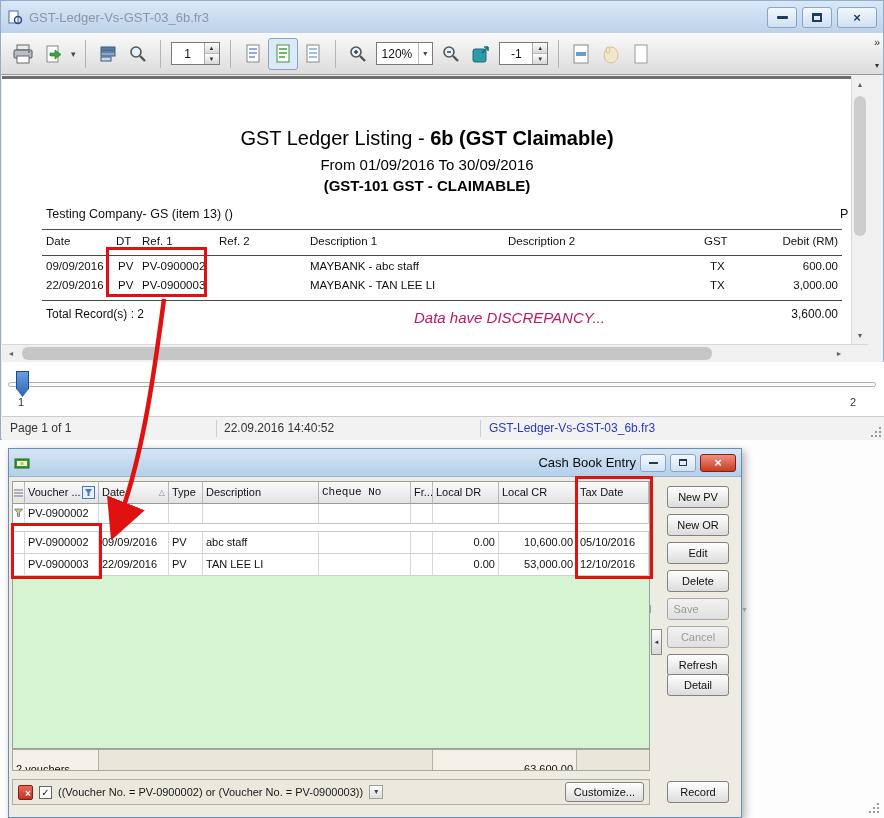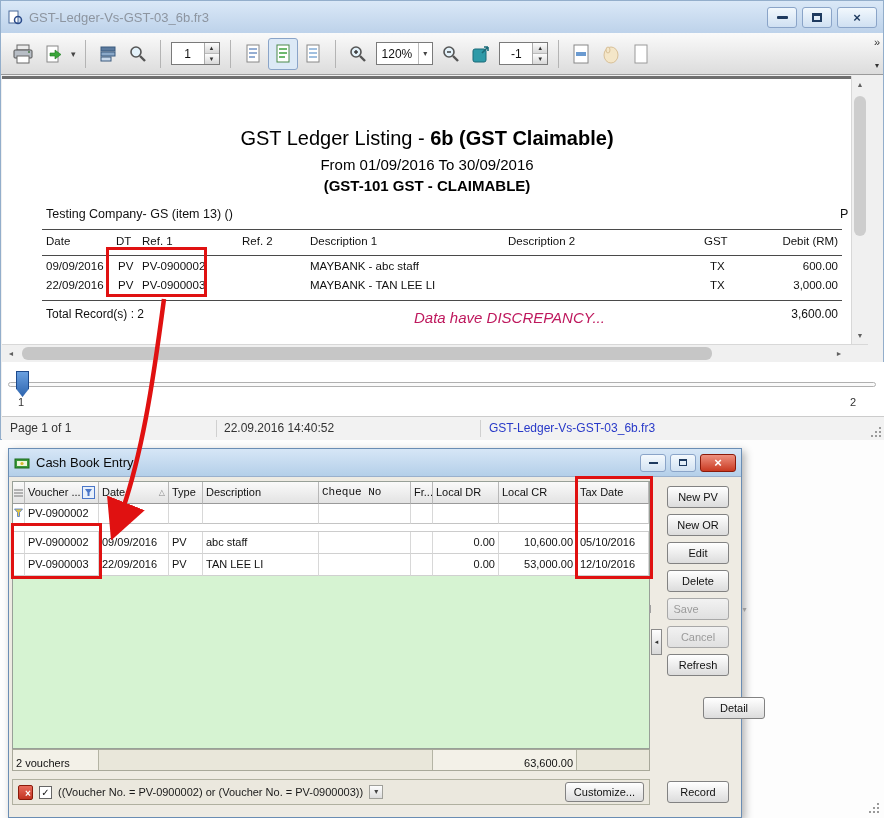--- a/index.html
+++ b/index.html
@@ -53,21 +53,21 @@
   
   .rc{position:absolute;white-space:nowrap;font-size:11.5px;color:#111;}
   .amt{left:730px;width:106px;text-align:right;}
   .hline{position:absolute;left:40px;width:800px;height:1px;background:#4a4a4a;}
   .rtitle{position:absolute;left:0;top:48px;width:850px;text-align:center;font-size:20px;color:#000;}
   .rsub{position:absolute;left:0;width:850px;text-align:center;font-size:15px;color:#000;}
 
   
   #cashbook-win{position:absolute;left:8px;top:448px;width:734px;height:370px;background:#eeebe3;border:1px solid #6a8db4;box-shadow:3px 3px 8px rgba(0,0,0,0.3);z-index:10;}
   .cb-titlebar{height:28px;background:linear-gradient(#d6e6f6,#b4cfe9);display:flex;align-items:center;padding:0 5px;border-bottom:1px solid #9ab0cc;}
-  .cb-title{font-size:13px;color:#0a0a0a;margin-left:6px;flex:1;}
+  .cb-title{font-size:13px;color:#0a0a0a;flex:1;text-align:right;}
   .cwbtn{width:26px;height:18px;border:1px solid #8aa4c8;border-radius:3px;background:linear-gradient(#f4f9fd,#d2e2f2);display:flex;align-items:center;justify-content:center;color:#1e3a5f;font-size:11px;margin-left:4px;padding:0;}
   .cwbtn.close{width:36px;background:linear-gradient(#ee9180,#c93a22);border-color:#8a1a0a;color:#fff;font-weight:bold;font-size:13px;}
   .glyph-min-s{display:inline-block;width:9px;height:2px;background:#1e3a5f;}
   .glyph-max-s{display:inline-block;width:8px;height:7px;border:1.5px solid #1e3a5f;border-top-width:2.5px;}
 
   .cb-grid{position:absolute;left:3px;top:32px;width:638px;height:268px;background:#d6f3d2;border:1px solid #98a098;overflow:hidden;}
   .cbrow{display:flex;background:#fff;}
   .cbrow>div{border-right:1px solid #d8d8d8;border-bottom:1px solid #d0d0d0;font-size:11px;line-height:21px;height:22px;padding:0 3px;overflow:hidden;white-space:nowrap;color:#111;}
   .cbrow.hdr>div{background:linear-gradient(#fafafa,#e3e3e3);border-right:1px solid #b8b8b8;border-bottom:1px solid #9a9a9a;line-height:21px;display:flex;align-items:center;}
   .cbrow.filter>div{height:20px;line-height:19px;border-bottom:1px solid #c4c4c4;}
@@ -80,21 +80,21 @@
   .w-chq{width:92px;font-family:Liberation Mono, monospace;}
   .w-fr{width:22px;}
   .w-ldr{width:66px;text-align:right;}
   .w-lcr{width:78px;text-align:right;}
   .w-tax{width:72px;}
   .hdr-flex{display:flex;align-items:center;justify-content:space-between;width:100%;}
   .filterbtn{width:13px;height:13px;border:1px solid #4a76c8;background:#e8f0fb;display:flex;align-items:center;justify-content:center;}
   .sortmark{font-size:8px;color:#8a8a8a;margin-left:2px;}
 
   .cb-footer{position:absolute;left:3px;top:300px;width:638px;height:22px;background:#e9e7da;border:1px solid #a8a89a;display:flex;}
-  .cb-footer>div{height:100%;font-size:11px;line-height:19px;padding:4px 3px;border-right:1px solid #b4b4a4;background:#f3f1e8;overflow:hidden;white-space:nowrap;color:#111;}
+  .cb-footer>div{height:100%;font-size:11px;line-height:19px;padding:10px 3px;border-right:1px solid #b4b4a4;background:#f3f1e8;overflow:hidden;white-space:nowrap;color:#111;}
   .fc1{width:86px;}
   .fc2{width:334px;background:#e9e7da !important;border-right:1px solid #b4b4a4;}
   .fc3{width:144px;text-align:right;}
   .fc4{width:72px;border-right:none !important;background:#e9e7da !important;}
 
   .cb-filterbar{position:absolute;left:3px;top:330px;width:638px;height:26px;background:#ebe8de;border:1px solid #b0b0a0;display:flex;align-items:center;padding:0 5px;gap:6px;}
   .fx{width:15px;height:15px;border:1px solid #8a1a0a;border-radius:2px;background:linear-gradient(#e86a5a,#c23422);color:#fff;font-size:10px;line-height:13px;text-align:center;font-weight:bold;}
   .fcheck{width:13px;height:13px;border:1px solid #666;background:#fff;font-size:10px;line-height:11px;text-align:center;color:#111;}
   .fexpr{font-size:11px;color:#1a1a1a;white-space:nowrap;overflow:hidden;}
   .fdd{width:14px;height:14px;border:1px solid #a0a09a;background:linear-gradient(#fdfdfd,#ddd);font-size:8px;line-height:12px;text-align:center;color:#444;}
@@ -272,21 +272,21 @@
 
     <div class="rc" style="left:44px;top:128px;font-size:12.5px;">Testing Company- GS (item 13) ()</div>
     <div class="rc" style="left:838px;top:128px;font-size:12.5px;">P</div>
 
     <div class="hline" style="top:150px;"></div>
 
     <div>
       <span class="rc" style="left:44px;top:156px;">Date</span>
       <span class="rc" style="left:114px;top:156px;">DT</span>
       <span class="rc" style="left:140px;top:156px;">Ref. 1</span>
-      <span class="rc" style="left:240px;top:156px;text-align:right;">Ref. 2</span>
+      <span class="rc" style="left:217px;top:156px;text-align:right;">Ref. 2</span>
       <span class="rc" style="left:308px;top:156px;">Description 1</span>
       <span class="rc" style="left:506px;top:156px;">Description 2</span>
       <span class="rc" style="left:702px;top:156px;">GST</span>
       <span class="rc amt" style="top:156px;">Debit (RM)</span>
     </div>
     <div class="hline" style="top:176px;"></div>
 
     <div>
       <span class="rc" style="left:44px;top:181px;">09/09/2016</span>
       <span class="rc" style="left:116px;top:181px;">PV</span>
@@ -483,21 +483,21 @@
   <button class="btn cbbtn" style="top:93px;">Edit</button>
   <button class="btn cbbtn" style="top:121px;">Delete</button>
   <button class="btn cbbtn disabled" style="top:149px;gap:19px;">
     <span class="saveicon"></span>
     <span>Save</span>
     <span class="splitsep"></span>
     <span style="font-size:8px;">▾</span>
   </button>
   <button class="btn cbbtn disabled" style="top:177px;">Cancel</button>
   <button class="btn cbbtn" style="top:205px;">Refresh</button>
-  <button class="btn cbbtn" style="top:248px;margin-left:36px;">Detail</button>
+  <button class="btn cbbtn" style="top:225px;">Detail</button>
   <button class="btn cbbtn" style="top:332px;">Record</button>
 </div>
 
 <div class="ann" id="ann-report" style="left:106px;top:247px;width:101px;height:50px;"></div>
 <div class="ann" id="ann-voucher" style="left:11px;top:523px;width:91px;height:56px;"></div>
 <div class="ann" id="ann-tax" style="left:575px;top:476px;width:78px;height:103px;"></div>
 <svg id="arrow-svg">
   <defs>
     <marker id="ah" markerWidth="9" markerHeight="9" refX="6" refY="4.5" orient="auto">
       <path d="M0,0 L9,4.5 L0,9 Z" fill="#e01111"></path>

